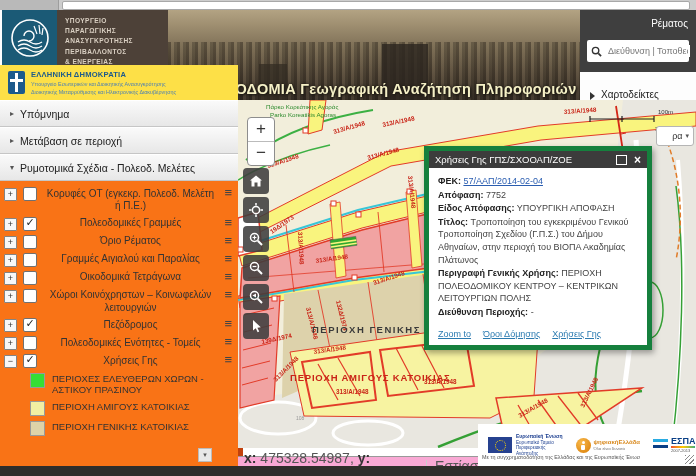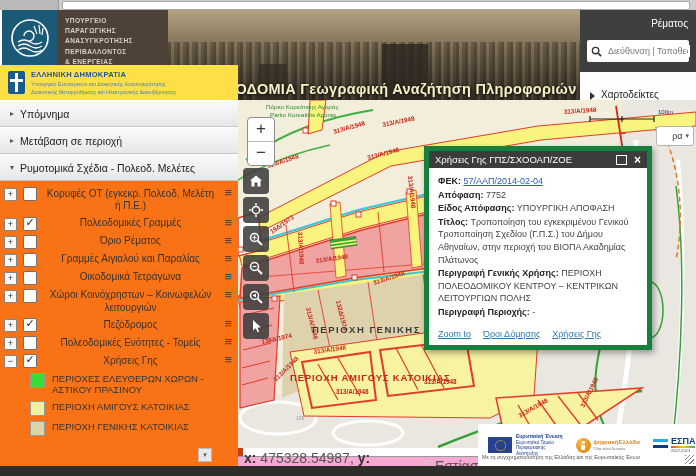--- a/index.html
+++ b/index.html
@@ -439,21 +439,21 @@
         </div>
         <div class="field">
           <span class="flabel">Τίτλος:</span>
           <span>Τροποποίηση του εγκεκριμένου Γενικού Τροποποίηση Σχεδίου (Γ.Π.Σ.) του Δήμου Αθηναίων, στην περιοχή του ΒΙΟΠΑ Ακαδημίας Πλάτωνος</span>
         </div>
         <div class="field">
           <span class="flabel">Περιγραφή Γενικής Χρήσης:</span>
           <span>ΠΕΡΙΟΧΗ ΠΟΛΕΟΔΟΜΙΚΟΥ ΚΕΝΤΡΟΥ – ΚΕΝΤΡΙΚΩΝ ΛΕΙΤΟΥΡΓΙΩΝ ΠΟΛΗΣ</span>
         </div>
         <div class="field">
-          <span class="flabel">Περιγραφή Περιοχής:</span>
+          <span class="flabel">Διεύθυνση Περιοχής:</span>
           <span>-</span>
         </div>
         <div class="plinks">
           <span>Zoom to</span>
           <span>Όροι Δόμησης</span>
           <span>Χρήσεις Γης</span>
         </div>
       </div>
     </div>
   </div>

